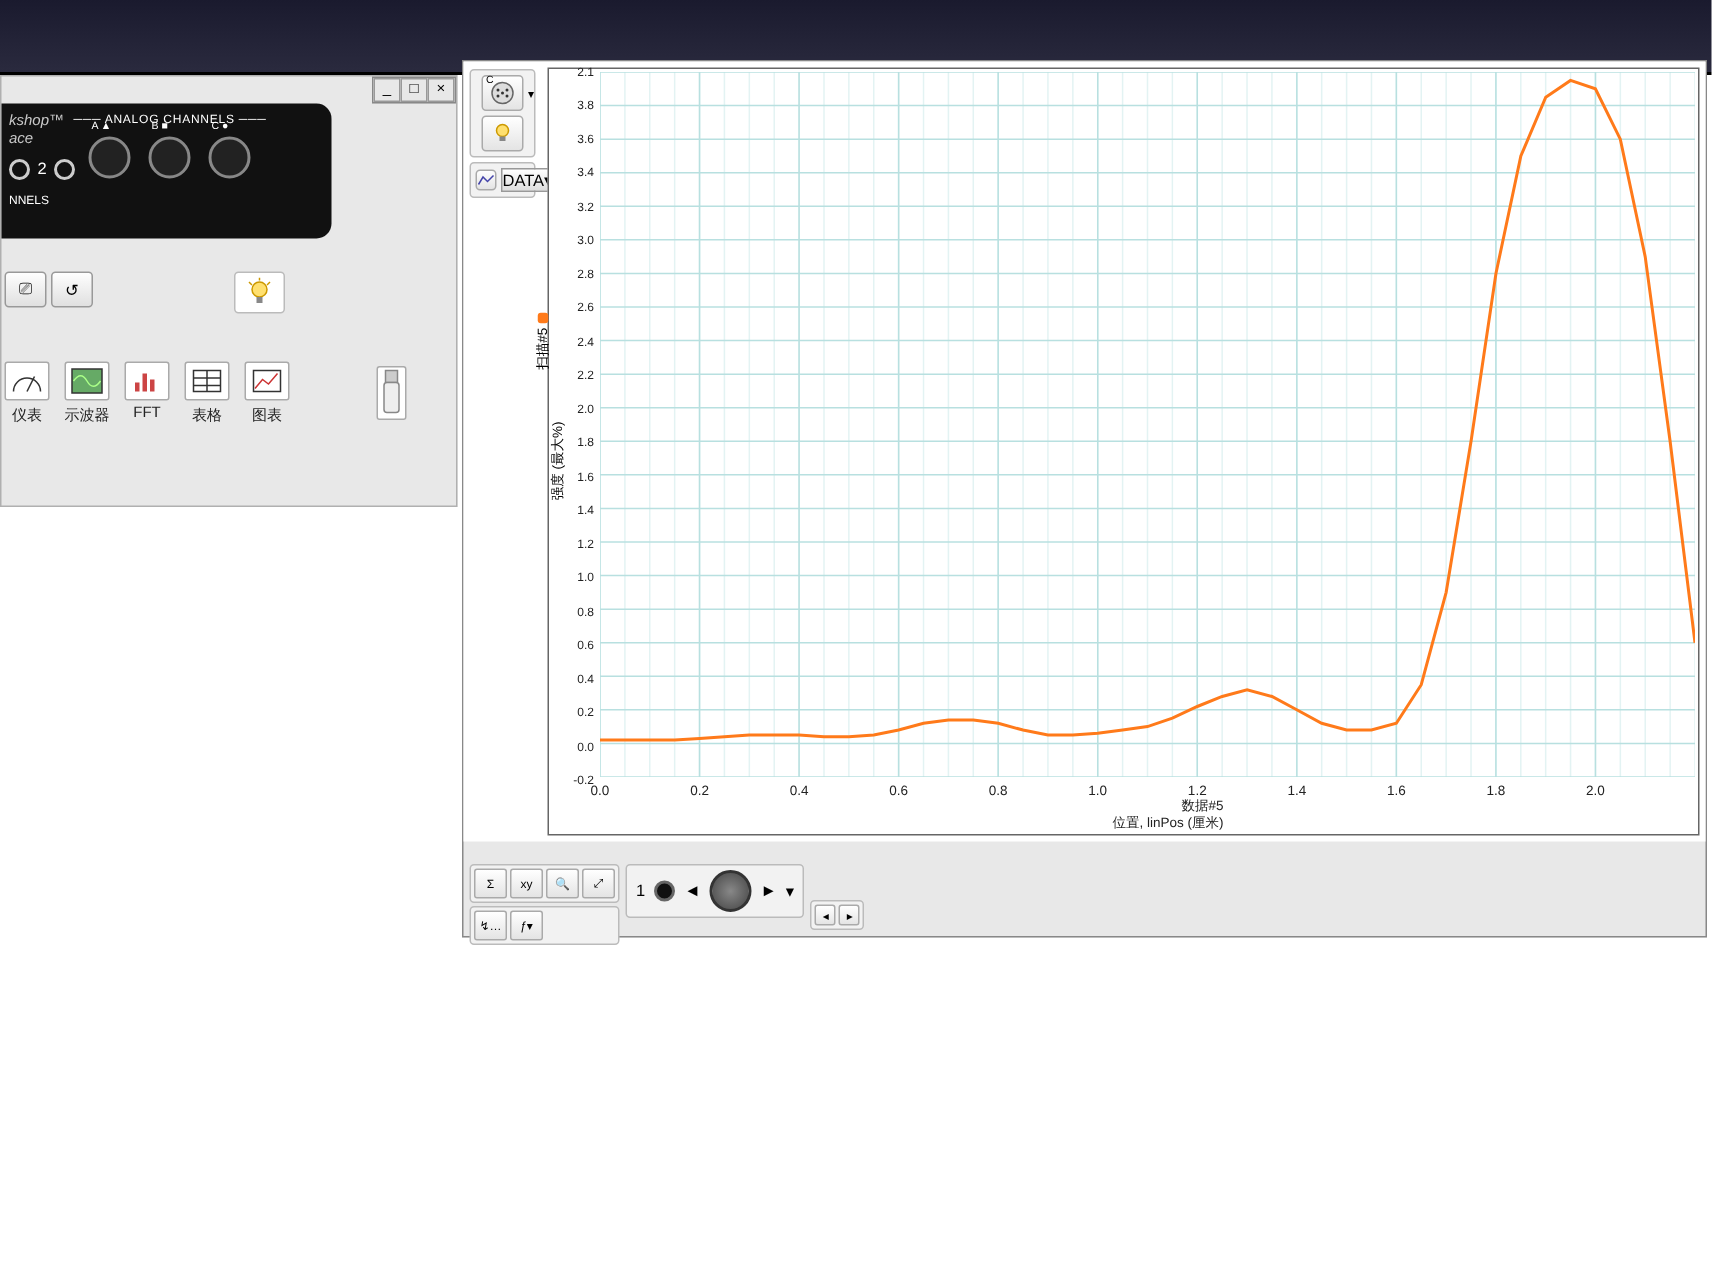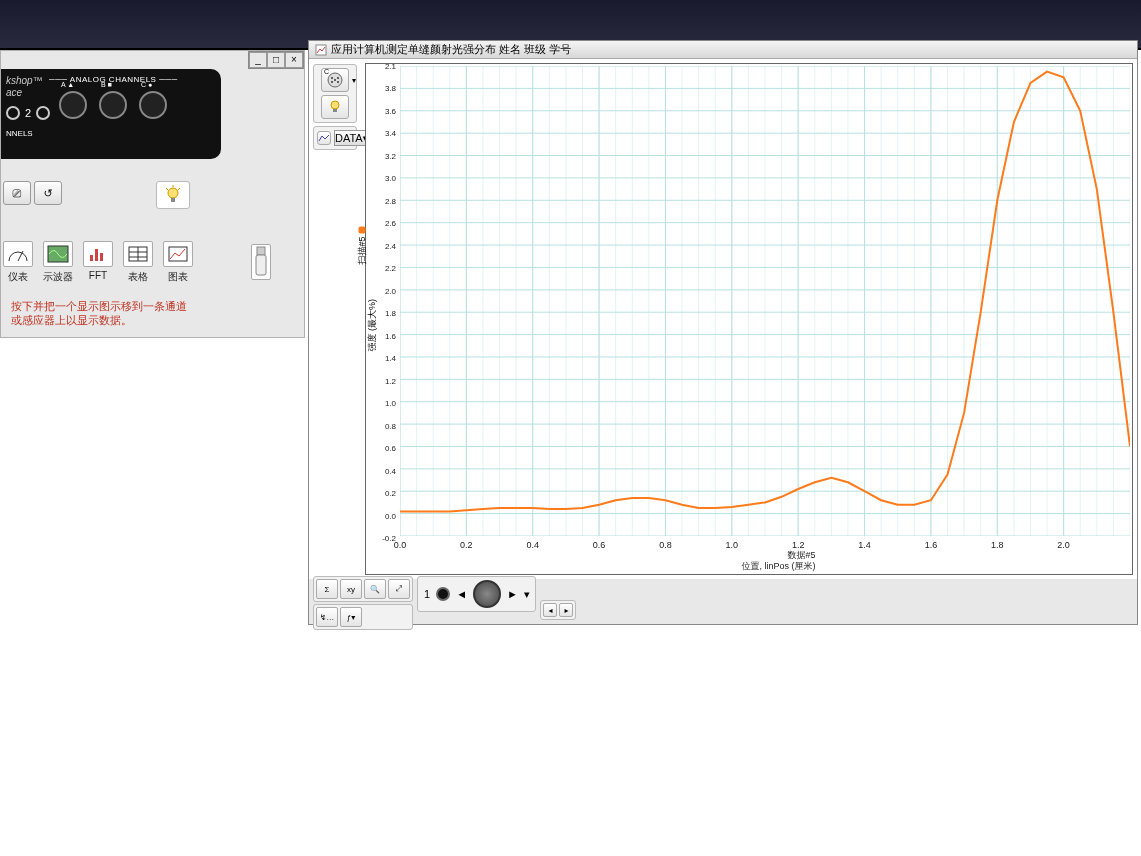--- a/index.html
+++ b/index.html
@@ -434,31 +434,23 @@
       <span class="disp-label">图表</span>
     </div>
   </div>
   <div class="usb-icon">
     <svg width="18" height="34" viewBox="0 0 18 34">
         <rect x="5" y="2" width="8" height="8" fill="#ccc" stroke="#888"></rect>
         <rect x="4" y="10" width="10" height="20" rx="2" fill="#eee" stroke="#888"></rect>
       </svg>
   </div>
 
-  <div class="hint-text">按下并把一个显示图示移到一条通道或感应器上以显示数据。</div>
 </div>
 
 <div class="graph-window">
-  <div class="graph-title">
-    <svg width="12" height="12" viewBox="0 0 12 12">
-        <rect x="1" y="1" width="10" height="10" fill="#fff" stroke="#888"></rect>
-        <polyline points="2,9 5,5 7,7 10,3" fill="none" stroke="#c44"></polyline>
-      </svg>
-    <span>应用计算机测定单缝颜射光强分布  姓名 班级 学号</span>
-  </div>
 
   <div class="graph-body">
     <div class="left-toolbox">
       <div class="tbox-group">
         <div class="tbox-btn" style="position:relative;">
           <span style="position:absolute;top:-1px;left:2px;font-size:7px;">C</span>
           <svg width="18" height="18" viewBox="0 0 18 18">
               <circle cx="9" cy="9" r="7" fill="#ddd" stroke="#666"></circle>
               <circle cx="6" cy="7" r="1" fill="#333"></circle>
               <circle cx="12" cy="7" r="1" fill="#333"></circle>

